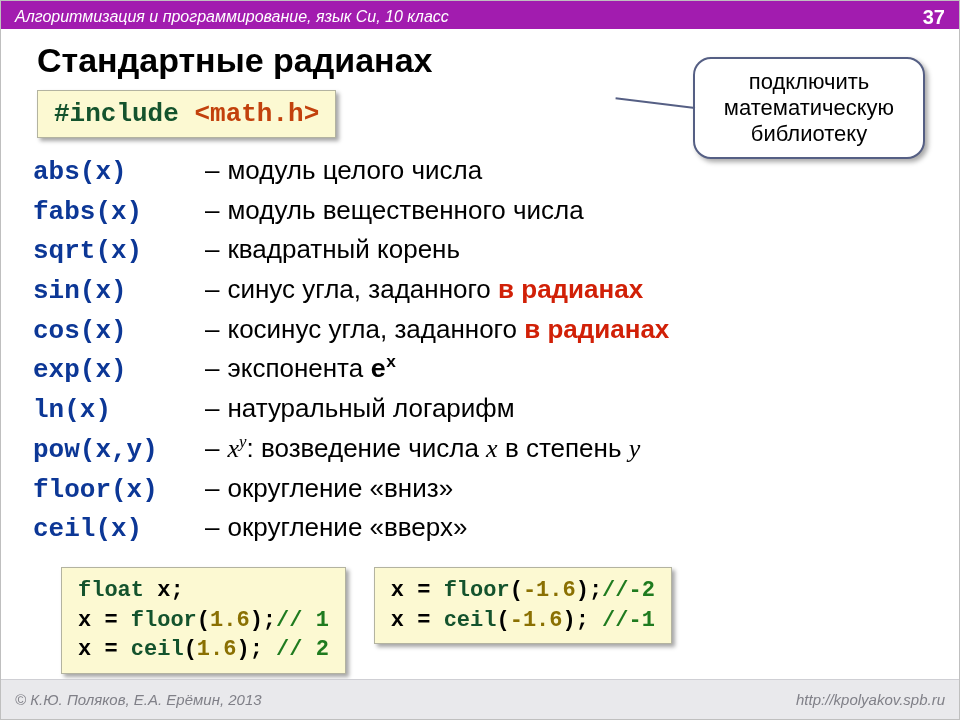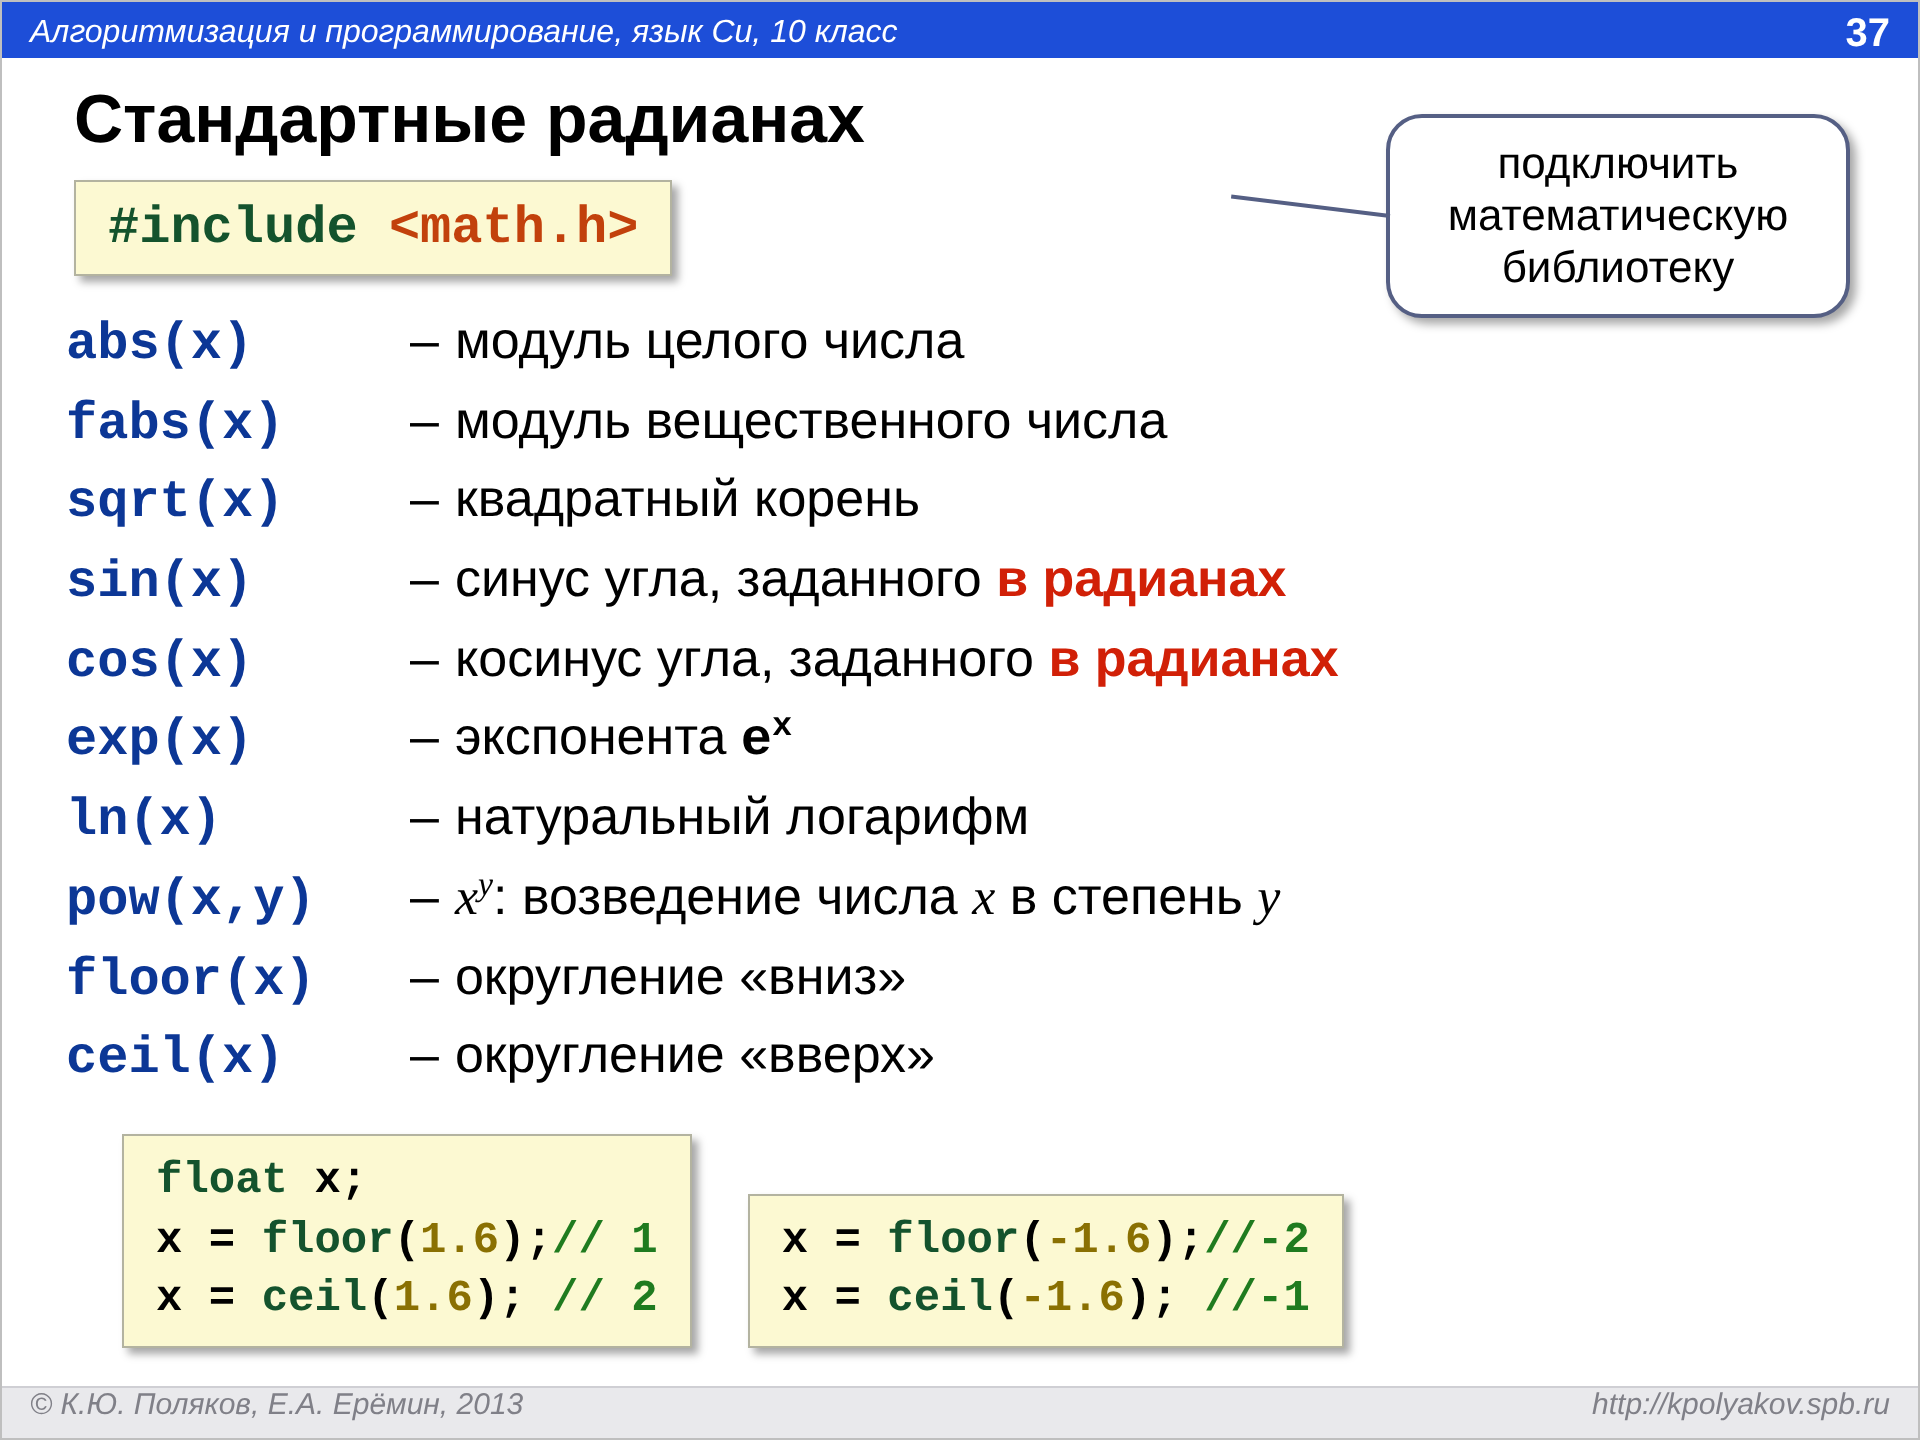--- a/index.html
+++ b/index.html
@@ -13,21 +13,21 @@
     overflow: hidden;
   }
   .slide {
     width: 960px;
     height: 720px;
     position: relative;
     border: 1px solid #bfbfbf;
   }
   .topbar {
     height: 28px;
-    background: #1d4ed8;
+    background: #a21caf;
     color: #fff;
     font-style: italic;
     font-size: 16px;
     padding: 4px 14px 0 14px;
     display: flex;
     justify-content: space-between;
     align-items: center;
   }
   .topbar .page {
     font-style: normal;
@@ -104,37 +104,38 @@
   }
   .dash { padding: 0 8px 0 4px; color:#000; }
   .desc { color: #000; }
   .red-em { color: #d12007; font-weight: bold; }
   .mono { font-family: "Courier New", monospace; font-weight: bold; }
   .it { font-style: italic; font-family: "Times New Roman", serif; }
   sup { font-size: .65em; }
 
   .bottom-row {
     display: flex;
-    align-items: flex-end;
+    align-items: flex-start;
     gap: 28px;
     padding: 18px 0 0 60px;
   }
 
   .footer {
     position: absolute;
     bottom: 0;
     left: 0;
     right: 0;
-    height: 26px;
+    height: 40px;
     background: #e9e9ec;
     color: #808088;
     font-style: italic;
     font-size: 15px;
     display: flex;
     justify-content: space-between;
+    align-items: center;
     padding: 0 14px;
     border-top: 1px solid #cfcfd4;
   }
 </style>
 </head>
 <body>
 
 <div class="slide">
 
   <div class="topbar">

